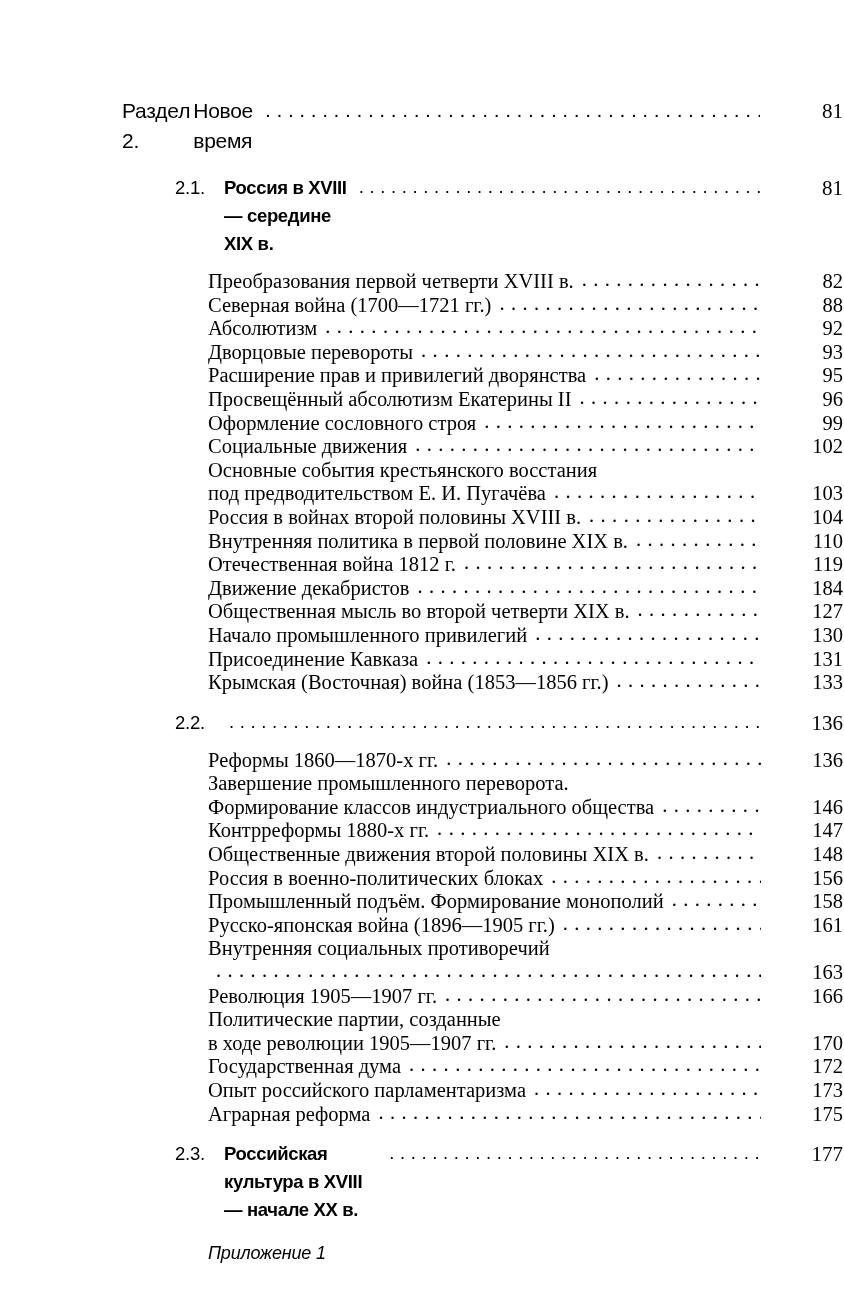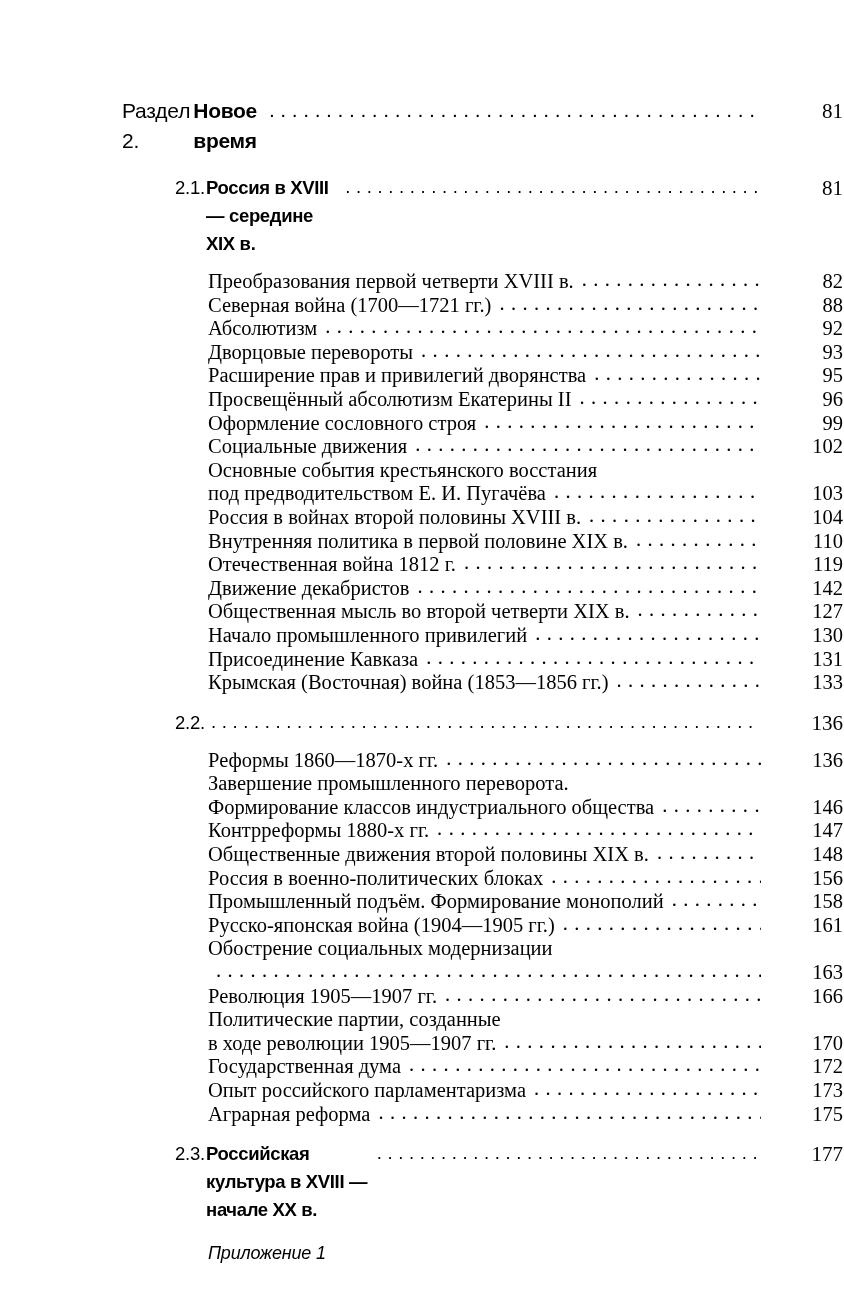--- a/index.html
+++ b/index.html
@@ -77,21 +77,21 @@
     line-height: 30px;
     padding-left: 122px;
     padding-right: 76px;
     margin-bottom: 18px;
   }
   .level-section .num {
     font-weight: 400;
     letter-spacing: -0.2px;
   }
   .level-section .title {
-    font-weight: 700;
+    font-weight: 400;
     letter-spacing: -0.3px;
   }
   .level-section .leader {
     letter-spacing: 5.6px;
     margin: 0 8px 0 7px;
     position: relative;
     top: -1px;
   }
   .level-section .pageno {
     font-family: "Liberation Serif", "DejaVu Serif", serif;
@@ -106,21 +106,21 @@
     font-size: 18.5px;
     line-height: 28px;
     padding-left: 175px;
     padding-right: 76px;
     margin-top: 14px;
     margin-bottom: 12px;
   }
   .level-sub .num {
     font-weight: 400;
     letter-spacing: -0.2px;
-    padding-right: 1px;
+    padding-right: 19px;
   }
   .level-sub .title {
     font-weight: 700;
     letter-spacing: -0.35px;
   }
   .level-sub .leader {
     letter-spacing: 5.6px;
     margin: 0 8px 0 5px;
     position: relative;
     top: -1px;
@@ -252,21 +252,21 @@
         <span class="pageno">110</span>
       </div>
       <div class="row level-entry">
         <span class="label">Отечественная война 1812 г.</span>
         <span class="leader"></span>
         <span class="pageno">119</span>
       </div>
       <div class="row level-entry">
         <span class="label">Движение декабристов</span>
         <span class="leader"></span>
-        <span class="pageno">142</span>
+        <span class="pageno">184</span>
       </div>
       <div class="row level-entry">
         <span class="label">Общественная мысль во второй четверти XIX в.</span>
         <span class="leader"></span>
         <span class="pageno">127</span>
       </div>
       <div class="row level-entry">
         <span class="label">Начало промышленного привилегий</span>
         <span class="leader"></span>
         <span class="pageno">130</span>
@@ -321,27 +321,27 @@
         <span class="label">Россия в военно-политических блоках</span>
         <span class="leader"></span>
         <span class="pageno">156</span>
       </div>
       <div class="row level-entry">
         <span class="label">Промышленный подъём. Формирование монополий</span>
         <span class="leader"></span>
         <span class="pageno">158</span>
       </div>
       <div class="row level-entry">
-        <span class="label">Русско-японская война (1904—1905 гг.)</span>
+        <span class="label">Русско-японская война (1896—1905 гг.)</span>
         <span class="leader"></span>
         <span class="pageno">161</span>
       </div>
 
       <div class="row level-entry cont-first">
-        <span class="label">Обострение социальных модернизации</span>
+        <span class="label">Внутренняя социальных противоречий</span>
         <span class="leader"></span>
         <span class="pageno"></span>
       </div>
       <div class="row level-entry">
         <span class="leader"></span>
         <span class="pageno">163</span>
       </div>
 
       <div class="row level-entry">
         <span class="label">Революция 1905—1907 гг.</span>

